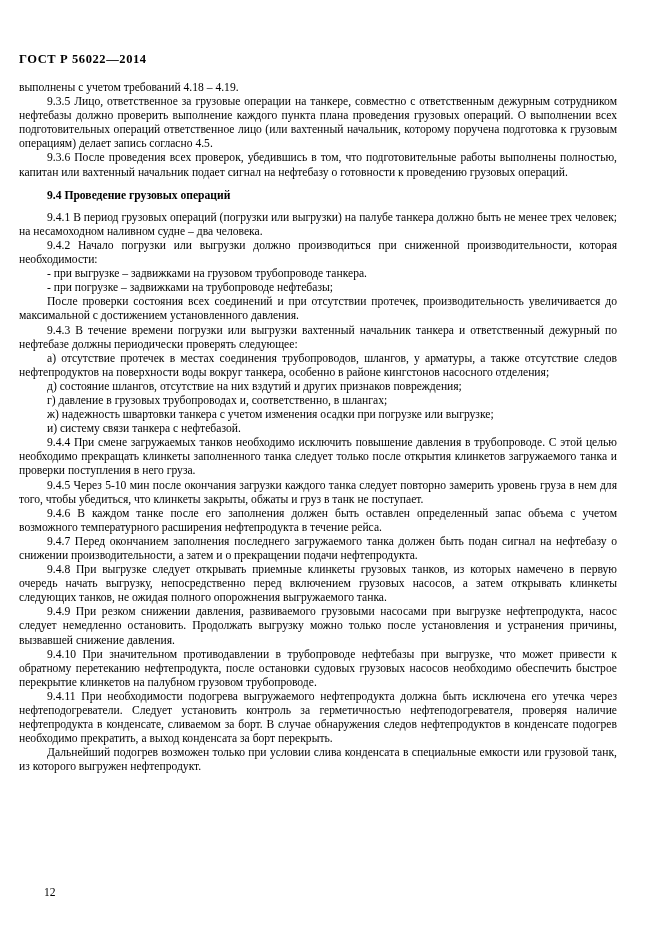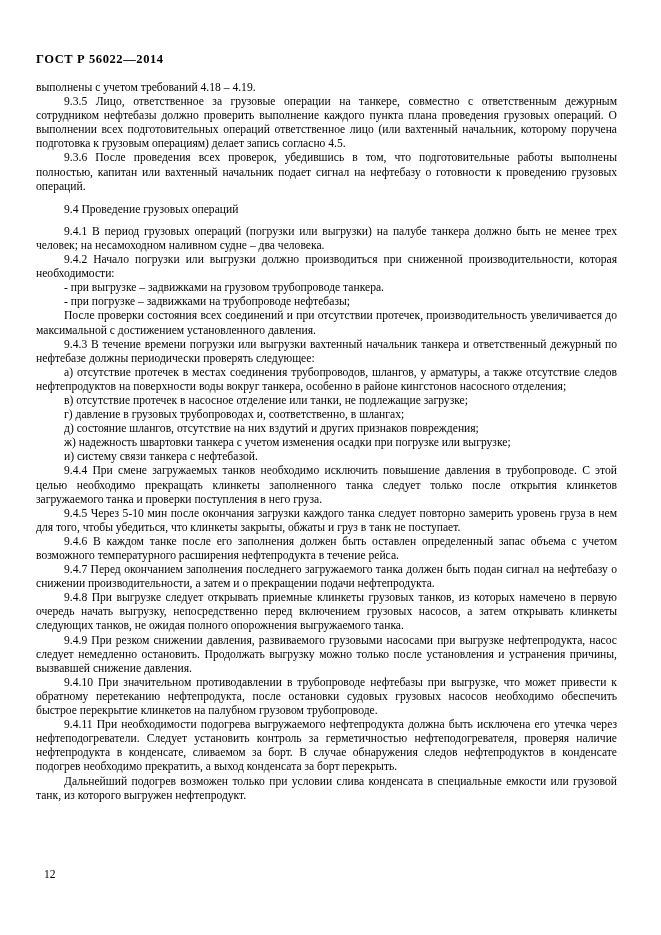--- a/index.html
+++ b/index.html
@@ -12,21 +12,21 @@
     height: 935px;
     font-family: "Liberation Serif", serif;
     color: #000000;
     position: relative;
   }
   .page {
     position: relative;
     width: 661px;
     height: 935px;
     box-sizing: border-box;
-    padding: 52px 44px 0 36px;
+    padding: 52px 44px 0 19px;
   }
   .header {
     font-family: "Liberation Serif", serif;
     font-size: 12.5px;
     font-weight: bold;
     letter-spacing: 0.6px;
     margin: 0 0 14px 0;
   }
   .body-text {
     font-size: 11.6px;
@@ -37,32 +37,32 @@
     margin: 0;
     text-indent: 0;
   }
   p.ind {
     text-indent: 28px;
   }
   p.noind {
     text-indent: 0;
   }
   .sec-head {
-    font-weight: normal;
+    font-weight: bold;
     text-indent: 28px;
     margin: 9px 0 8px 0;
     font-size: 11.6px;
   }
   .list-item {
     text-indent: 28px;
   }
   .page-number {
     position: absolute;
     left: 44px;
-    top: 868px;
+    top: 886px;
     font-size: 11.6px;
   }
 </style>
 </head>
 <body>
 
 <div class="page">
 
   <div class="header">ГОСТ Р 56022—2014</div>
 
@@ -74,23 +74,22 @@
 
     <p class="sec-head">9.4 Проведение грузовых операций</p>
 
     <p class="ind">9.4.1 В период грузовых операций (погрузки или выгрузки) на палубе танкера должно быть не менее трех человек; на несамоходном наливном судне – два человека.</p>
     <p class="ind">9.4.2 Начало погрузки или выгрузки должно производиться при сниженной производительности, которая необходимости:</p>
     <p class="ind list-item">- при выгрузке – задвижками на грузовом трубопроводе танкера.</p>
     <p class="ind list-item">- при погрузке – задвижками на трубопроводе нефтебазы;</p>
     <p class="ind">После проверки состояния всех соединений и при отсутствии протечек, производительность увеличивается до максимальной с достижением установленного давления.</p>
     <p class="ind">9.4.3 В течение времени погрузки или выгрузки вахтенный начальник танкера и ответственный дежурный по нефтебазе должны периодически проверять следующее:</p>
     <p class="ind list-item">а)     отсутствие протечек в местах соединения трубопроводов, шлангов, у арматуры, а также отсутствие следов нефтепродуктов на поверхности воды вокруг танкера, особенно в районе кингстонов насосного отделения;</p>
-    <p class="ind list-item">в)     отсутствие протечек в насосное отделение или танки, не подлежащие загрузке;</p>
+    <p class="ind list-item">д)     состояние шлангов, отсутствие на них вздутий и других признаков повреждения;</p>
     <p class="ind list-item">г)     давление в грузовых трубопроводах и, соответственно, в шлангах;</p>
-    <p class="ind list-item">д)     состояние шлангов, отсутствие на них вздутий и других признаков повреждения;</p>
     <p class="ind list-item">ж)     надежность швартовки танкера с учетом изменения осадки при погрузке или выгрузке;</p>
     <p class="ind list-item">и)      систему связи танкера с нефтебазой.</p>
     <p class="ind">9.4.4 При  смене  загружаемых  танков  необходимо  исключить  повышение  давления  в трубопроводе. С этой целью необходимо прекращать клинкеты заполненного танка следует только после открытия клинкетов загружаемого танка и проверки поступления в него груза.</p>
     <p class="ind">9.4.5 Через 5-10 мин после окончания загрузки каждого танка следует повторно замерить уровень груза в нем для того, чтобы убедиться, что клинкеты закрыты, обжаты и груз в танк не поступает.</p>
     <p class="ind">9.4.6 В каждом танке после его заполнения должен быть оставлен определенный запас объема с учетом возможного температурного расширения нефтепродукта в течение рейса.</p>
     <p class="ind">9.4.7 Перед окончанием заполнения последнего загружаемого танка должен быть подан сигнал на нефтебазу о снижении производительности, а затем и о прекращении подачи нефтепродукта.</p>
     <p class="ind">9.4.8 При выгрузке следует открывать приемные клинкеты грузовых танков, из которых намечено в первую очередь начать выгрузку, непосредственно перед включением грузовых насосов, а затем открывать клинкеты следующих танков, не ожидая полного опорожнения выгружаемого танка.</p>
     <p class="ind">9.4.9 При  резком  снижении  давления,  развиваемого  грузовыми  насосами  при  выгрузке нефтепродукта, насос следует немедленно остановить. Продолжать выгрузку можно только после установления и устранения причины, вызвавшей снижение давления.</p>
     <p class="ind">9.4.10 При значительном противодавлении в трубопроводе нефтебазы при выгрузке, что может привести к обратному перетеканию нефтепродукта, после остановки судовых грузовых насосов необходимо обеспечить быстрое перекрытие клинкетов на палубном грузовом трубопроводе.</p>
     <p class="ind">9.4.11 При необходимости подогрева выгружаемого нефтепродукта должна быть исключена его утечка   через   нефтеподогреватели.   Следует   установить   контроль   за   герметичностью нефтеподогревателя, проверяя наличие нефтепродукта в конденсате, сливаемом за борт. В случае обнаружения следов нефтепродуктов в конденсате подогрев необходимо прекратить, а выход конденсата за борт перекрыть.</p>

